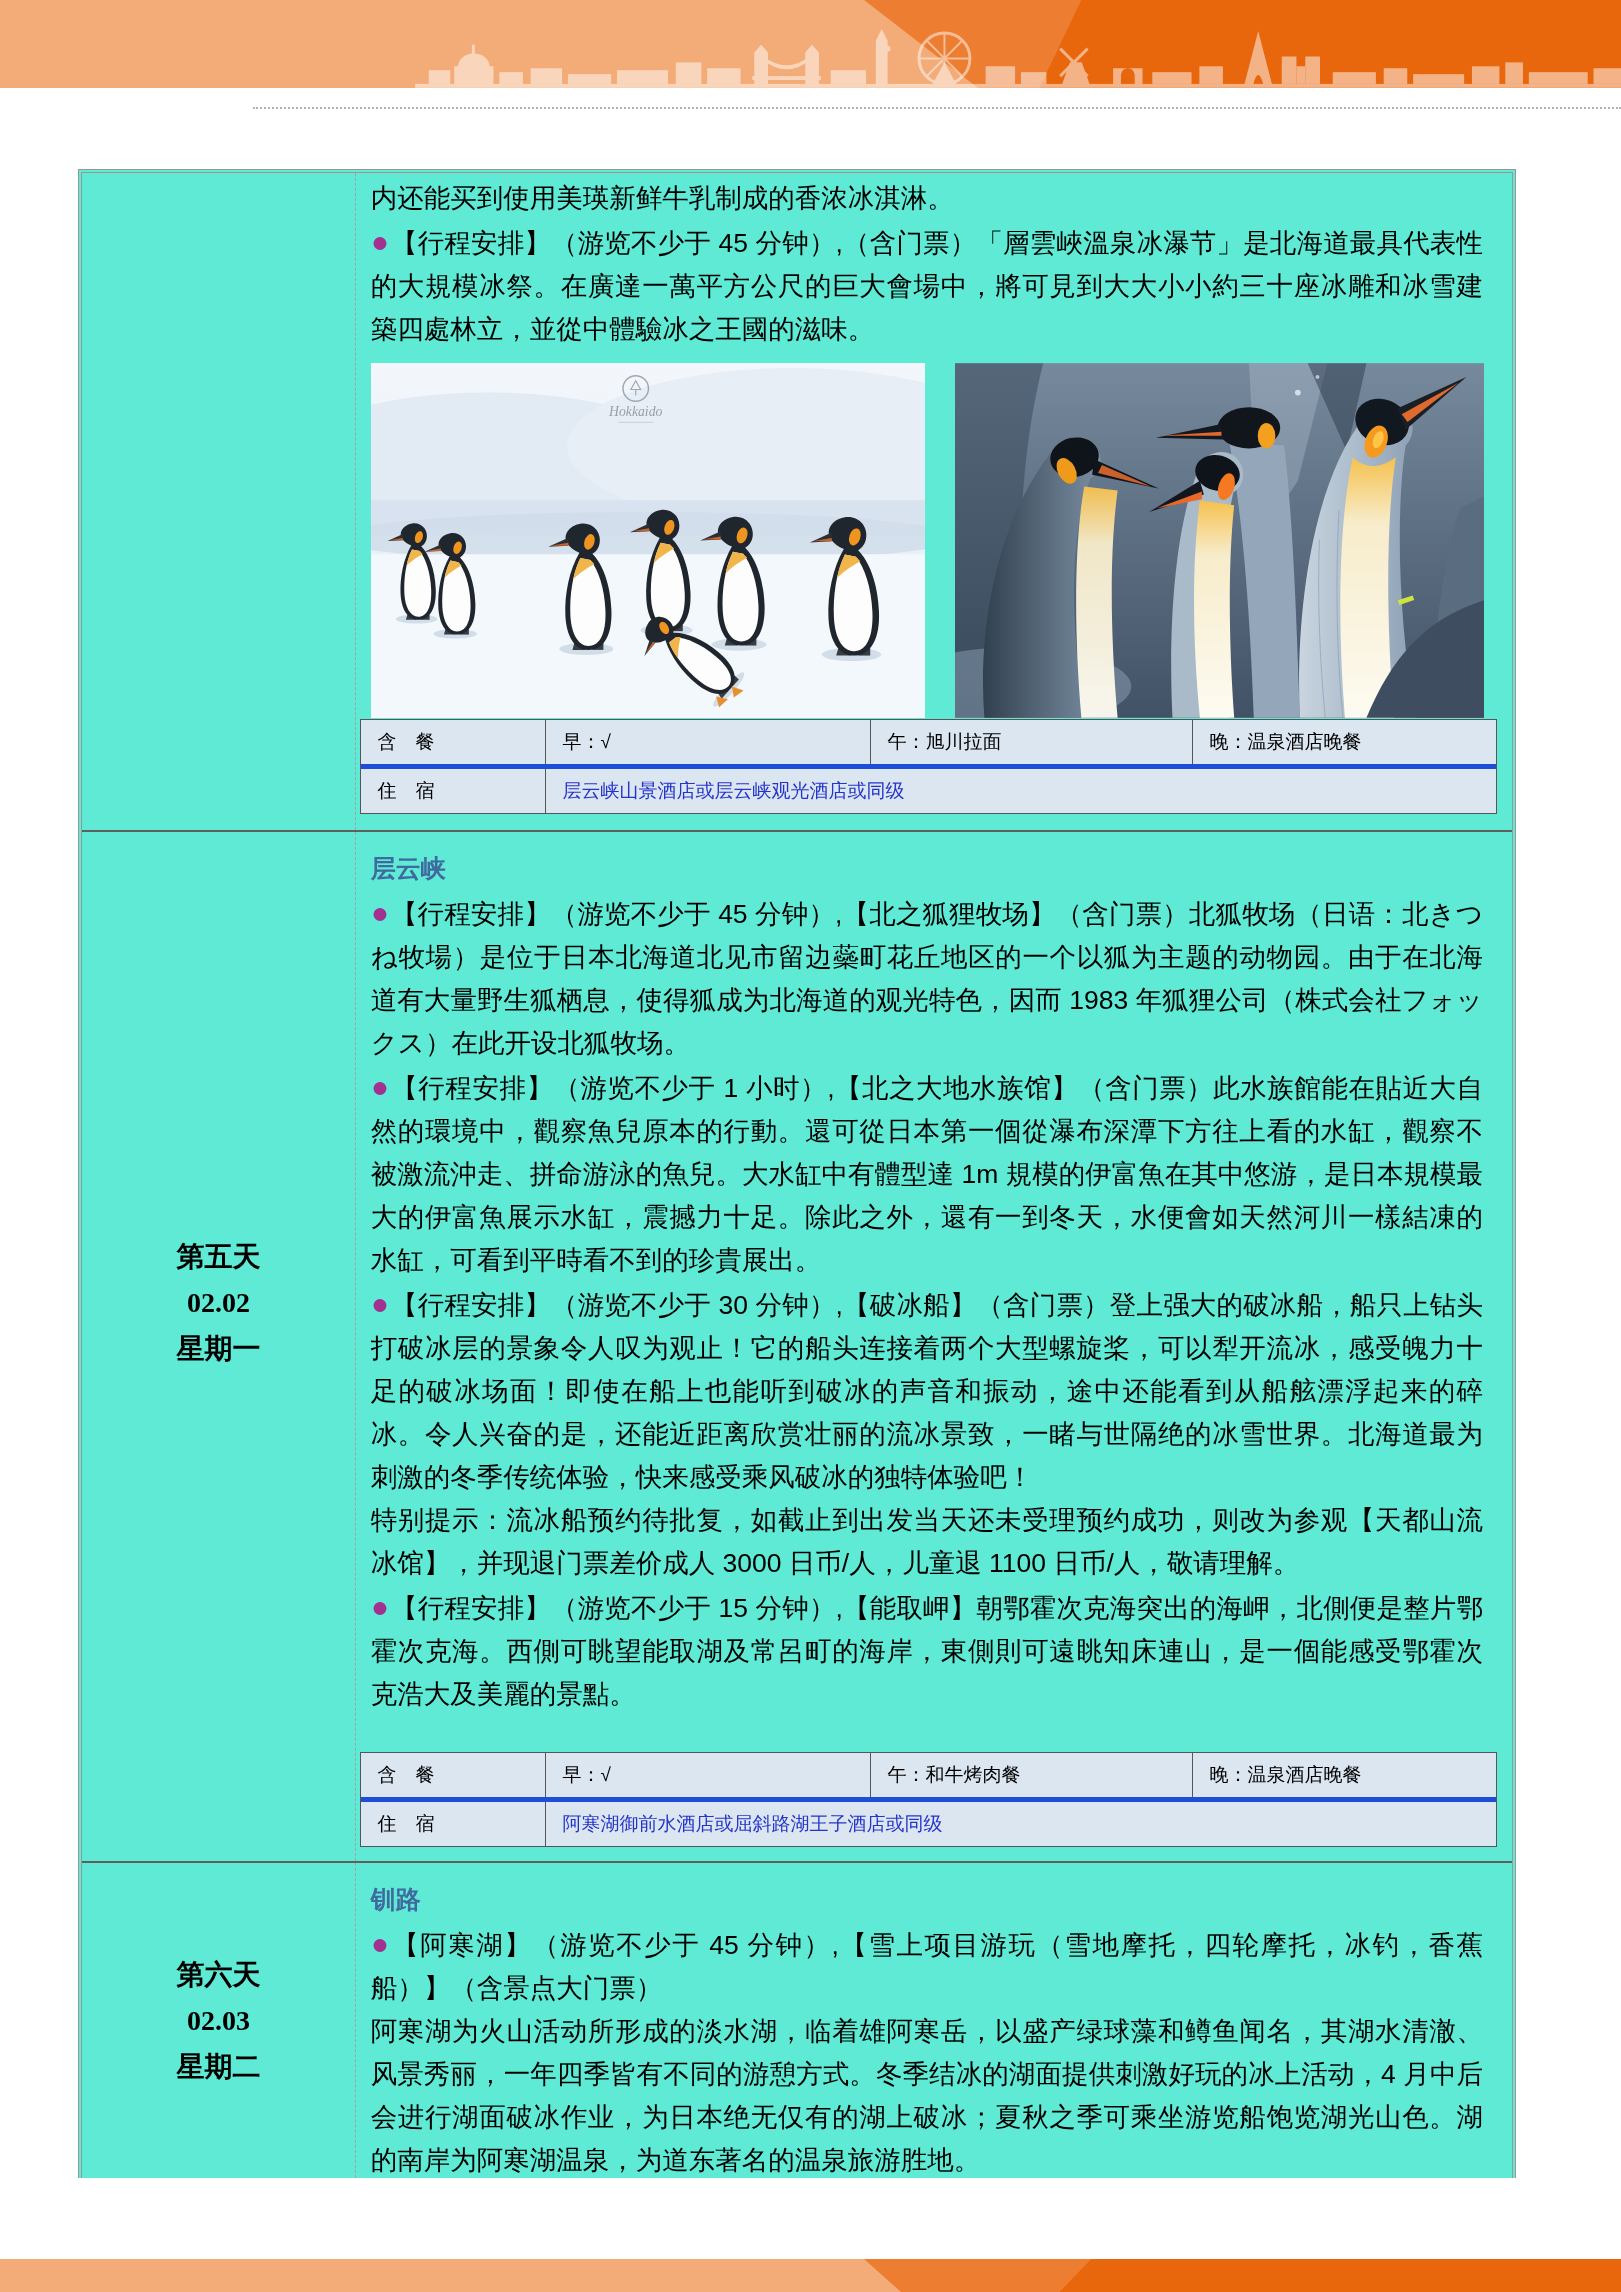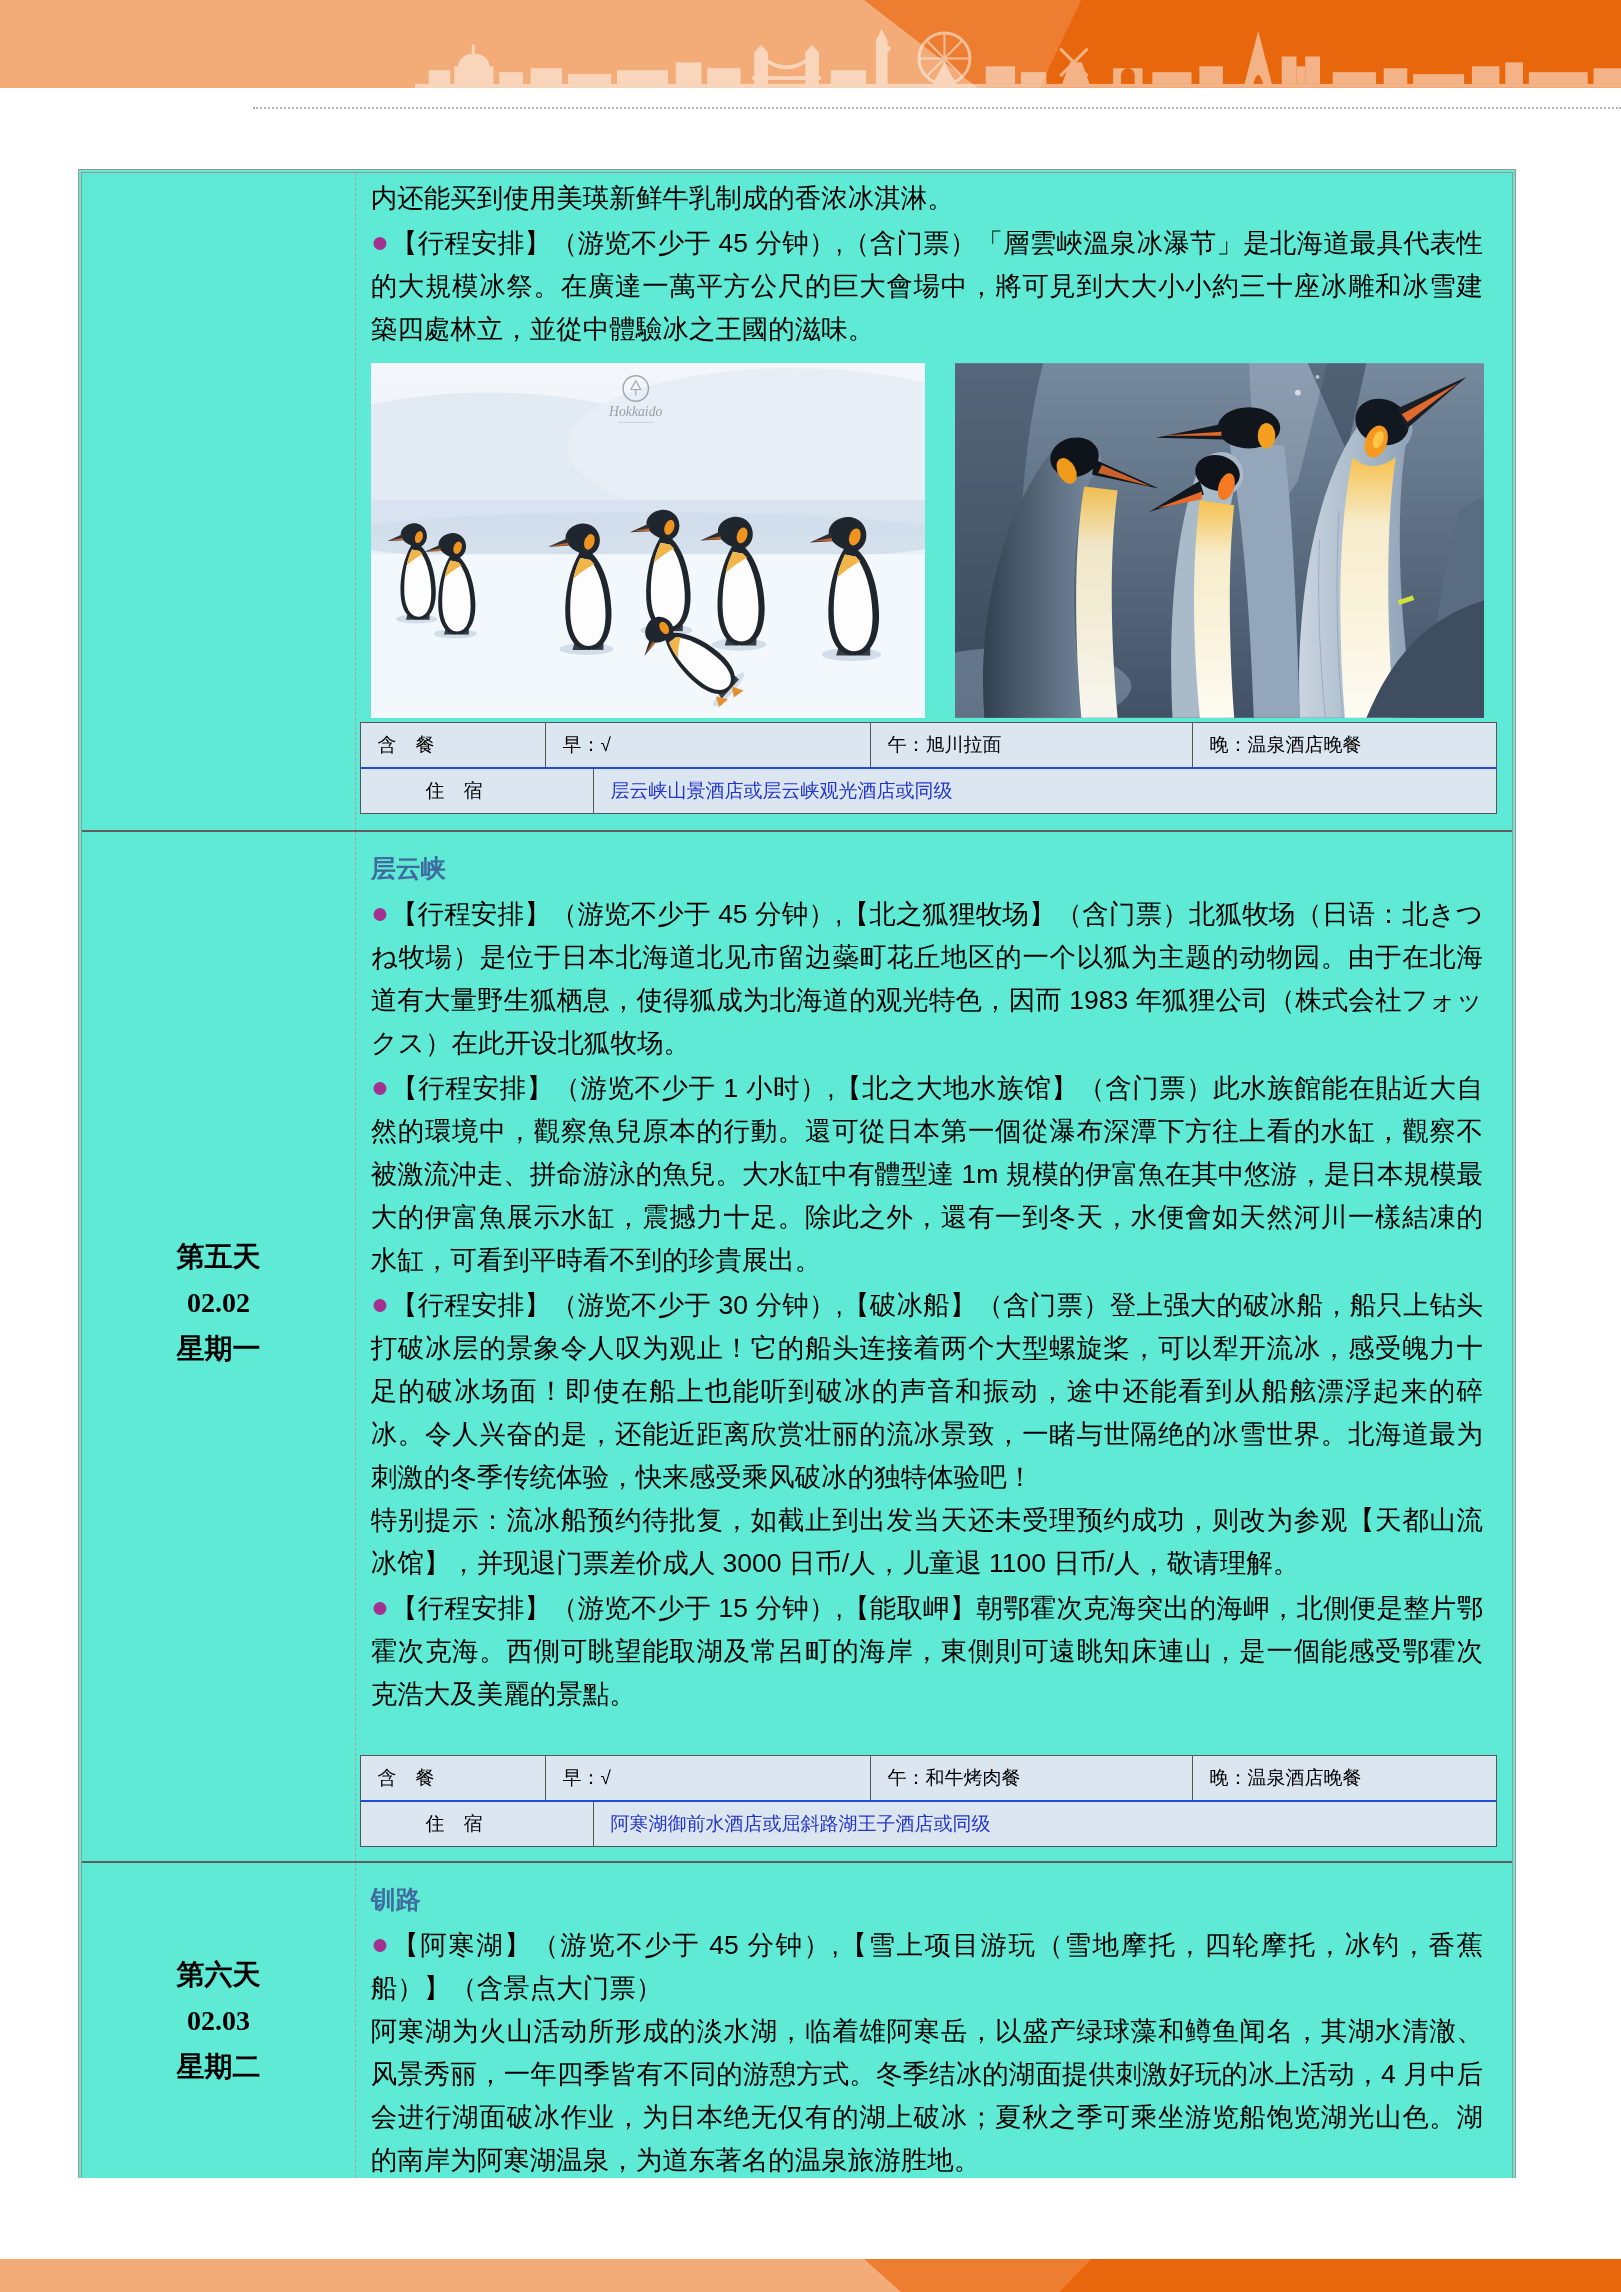--- a/index.html
+++ b/index.html
@@ -38,21 +38,21 @@
   
   .photos{display:flex;gap:30px;margin-top:11.8px;}
   .photo{display:block;}
   .photo svg{display:block;}
 
   
   .meal{margin-top:auto;margin-bottom:15.7px;margin-left:-10.8px;margin-right:-13.7px;
         background:#dce6f1;border:1px solid #565656;font-size:19px;}
   .rb .meal{margin-bottom:13.7px;}
   .m-row{display:grid;grid-template-columns:184px 325px 322px 1fr;}
-  .m-row.stay-row{display:grid;grid-template-columns:184px 1fr;border-top:2px solid #1d4ed8;padding-left:48px;}
+  .m-row.stay-row{display:grid;grid-template-columns:184px 1fr;border-top:5px solid #1d4ed8;}
   .m-cell{height:44px;line-height:44px;box-sizing:border-box;padding-left:16.7px;
           white-space:nowrap;overflow:hidden;}
   .m-cell+.m-cell{border-left:1px solid #565656;}
   .hotel{color:#2435c9;}
 
   
   .footer-band{position:absolute;left:0;top:2259px;width:1621px;height:33px;background:#f3ac78;overflow:hidden;}
   .footer-mid{position:absolute;inset:0;background:#ed7d31;
       clip-path:polygon(864px 0,1091px 0,1059px 33px,901px 33px);}
   .footer-dark{position:absolute;inset:0;background:#e8660c;

